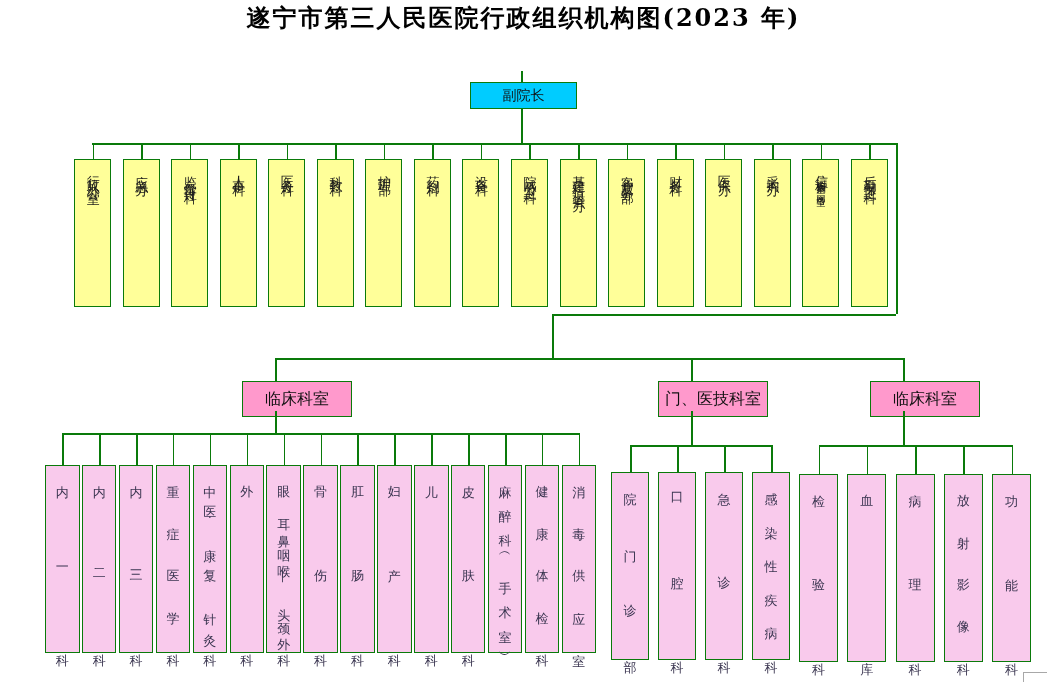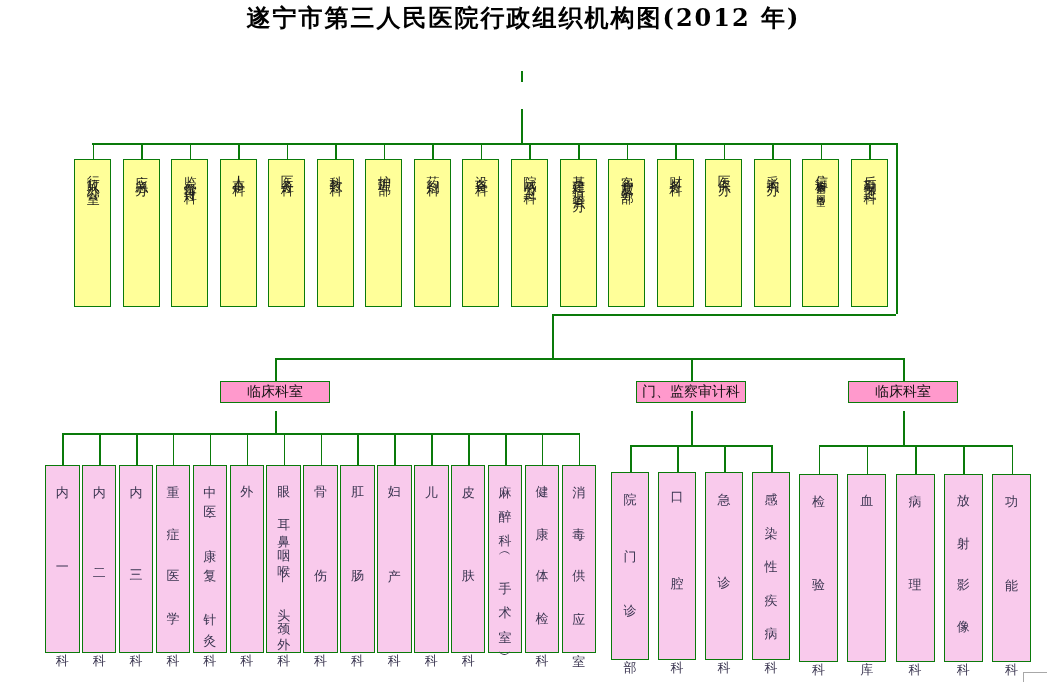--- a/index.html
+++ b/index.html
@@ -6,38 +6,39 @@
   .canvas{position:relative;width:1047px;height:682px;background:#ffffff;overflow:hidden;
           font-family:"DejaVu Sans",sans-serif;}
   .title{position:absolute;top:2px;left:0;width:100%;text-align:center;
          font-family:"DejaVu Serif",serif;font-weight:bold;font-size:24px;color:#000;letter-spacing:2px;}
   .box{position:absolute;box-sizing:border-box;}
   .cyan{background:#00CCFF;border:1.5px solid #0a7a0a;display:flex;align-items:center;justify-content:center;
         font-size:14px;color:#111;}
   .director{left:455px;top:44px;width:133px;height:27px;}
   .deputy{left:470px;top:82px;width:107px;height:27px;}
   .hdr{background:#FF99CC;border:1.5px solid #0a7a0a;display:flex;align-items:center;justify-content:center;
-       font-size:14px;color:#111;top:381px;height:22px;width:110px;}
+       font-size:16px;color:#111;top:381px;height:36px;width:110px;margin-left:22px;}
   .hdr1{left:220px;} .hdr2{left:636px;} .hdr3{left:848px;}
   .ybox{background:#FFFF99;border:1.5px solid #0a7a0a;display:flex;justify-content:center;align-items:flex-start;}
   .vtext{writing-mode:vertical-rl;font-size:13px;letter-spacing:4px;line-height:1.1;color:#1a1a1a;padding-top:5px;}
   .vtext .sub{font-size:9px;letter-spacing:1px;}
   .pcol{background:#F9CAEC;border:1.5px solid #0a7a0a;display:flex;flex-direction:column;align-items:center;
         justify-content:space-between;padding:9px 0;font-size:13px;color:#3a3550;}
   .pcol span{writing-mode:vertical-rl;line-height:1;}
   .line{position:absolute;background:#0a7a0a;}
   .artifact{position:absolute;left:1023px;top:672px;width:50px;height:20px;border:1px solid #a8a8a8;background:#fff;}
 </style>
 </head>
 <body>
 
 <div class="canvas" id="chart">
-  <div class="title">遂宁市第三人民医院行政组织机构图(2012 年)</div>
+  <div class="title">遂宁市第三人民医院行政组织机构图(2023 年)</div>
+  <div class="box cyan deputy">副院长</div>
   <div class="box hdr hdr1">临床科室</div>
-  <div class="box hdr hdr2">门、监察审计科</div>
+  <div class="box hdr hdr2">门、医技科室</div>
   <div class="box hdr hdr3">临床科室</div>
   <div class="artifact"></div>
 <div class="box ybox" style="left: 74px; top: 159px; width: 37px; height: 148px; position: absolute;">
       <div class="vtext"><span>行政办公室</span><span class="sub"></span></div>
     </div>
     <div class="line" style="left: 92.5px; top: 143px; width: 1.5px; height: 16px; position: absolute;"></div>
     <div class="box ybox" style="left: 122.55px; top: 159px; width: 37px; height: 148px; position: absolute;">
       <div class="vtext"><span>应急办</span><span class="sub"></span></div>
     </div>
     <div class="line" style="left: 141.05px; top: 143px; width: 1.5px; height: 16px; position: absolute;"></div>

